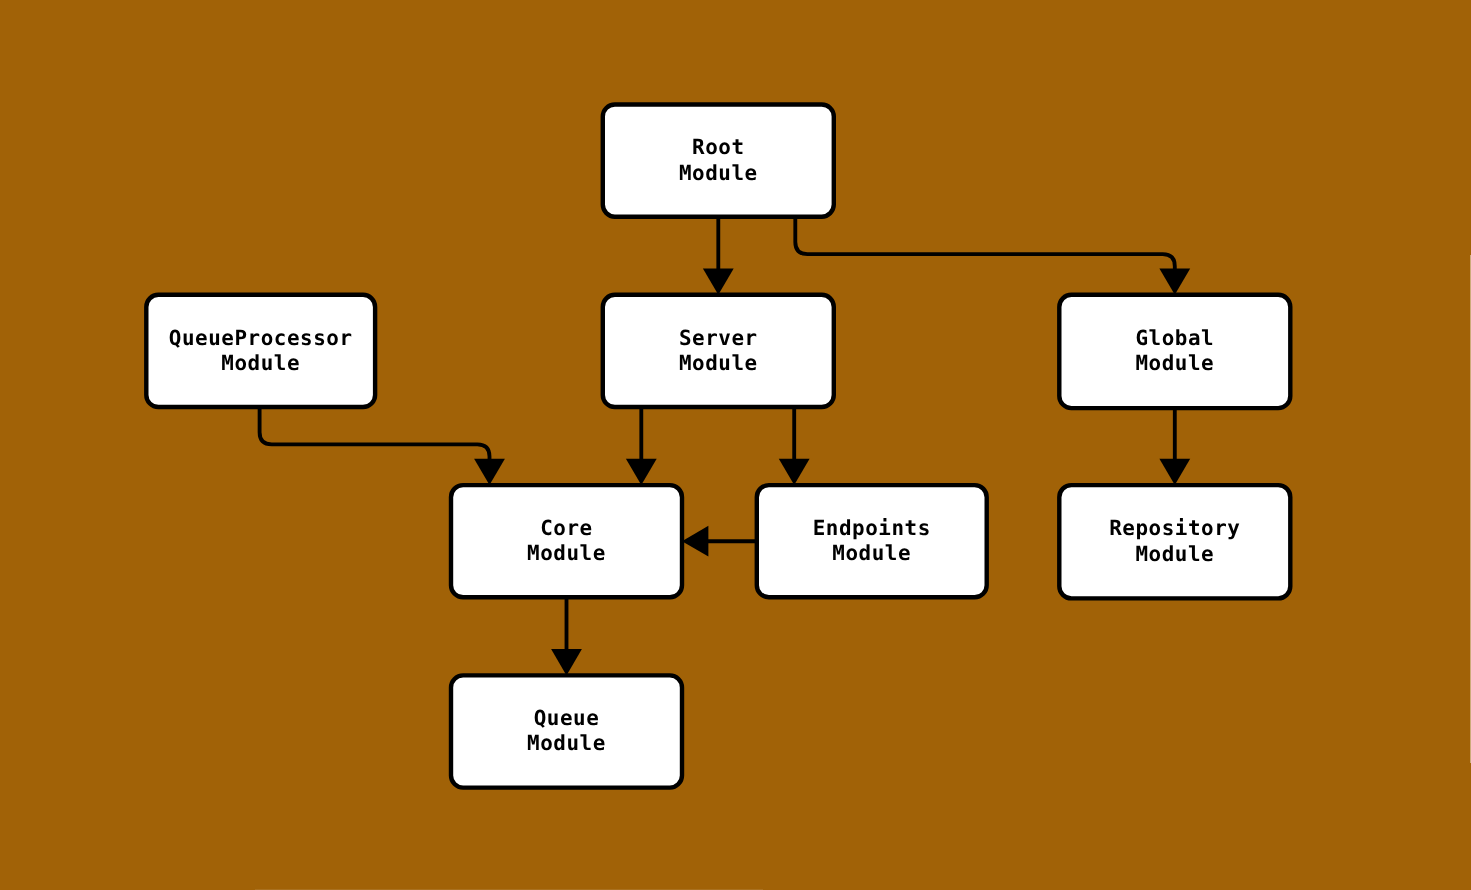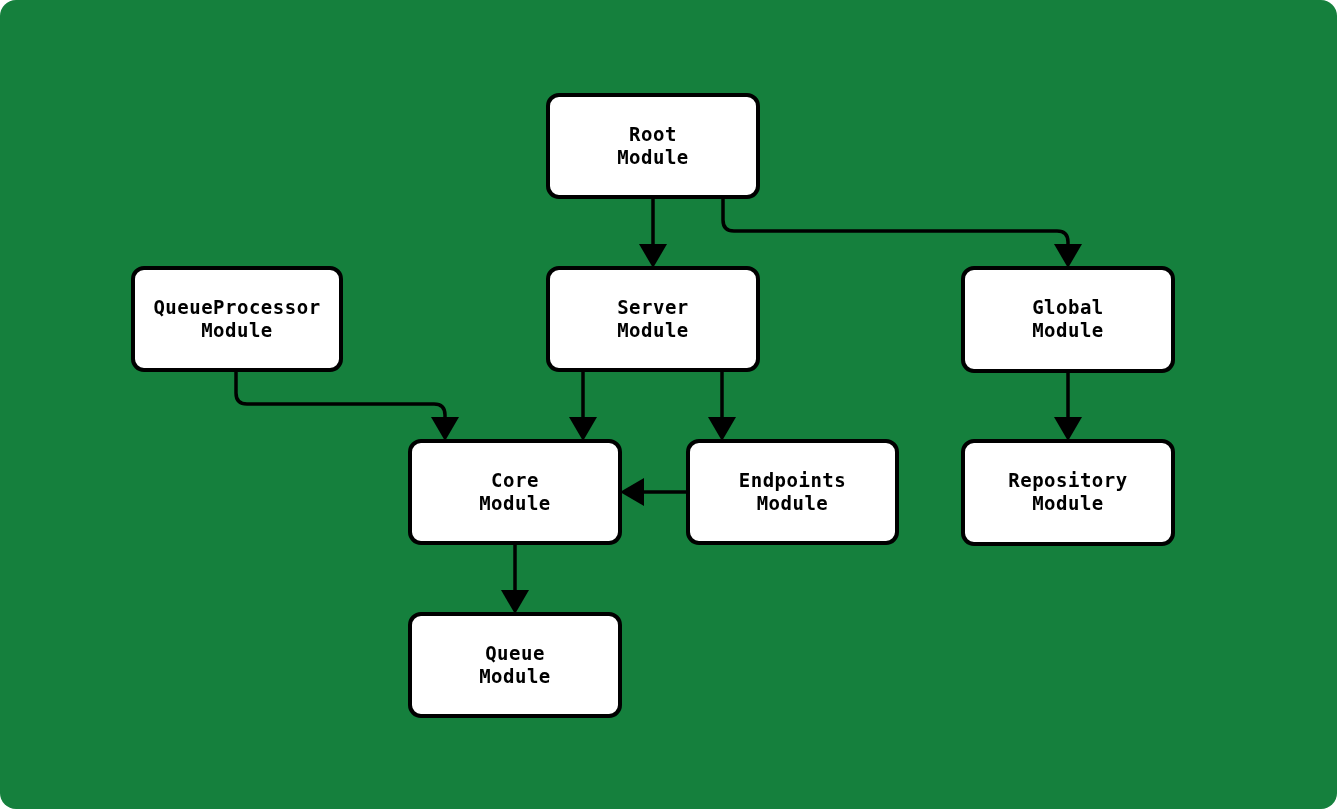--- a/index.html
+++ b/index.html
@@ -11,22 +11,21 @@
   body {
     width: 1337px;
     height: 809px;
     font-family: "DejaVu Sans Mono", "Liberation Mono", monospace;
     overflow: hidden;
   }
   #diagram-root {
     position: relative;
     width: 1337px;
     height: 809px;
-    background: #15803d;
-    border-radius: 16px;
+    background: #a16207;
   }
   svg#diagram-svg {
     display: block;
     width: 1337px;
     height: 809px;
   }
   .node-box {
     fill: #ffffff;
     stroke: #000000;
     stroke-width: 4;

